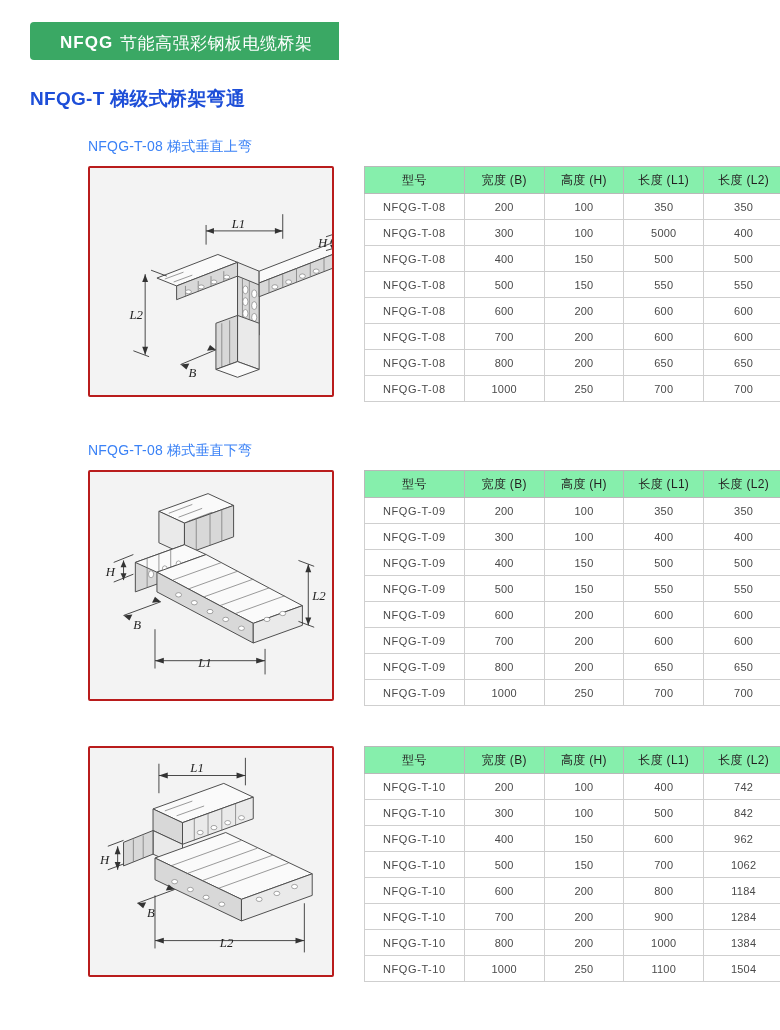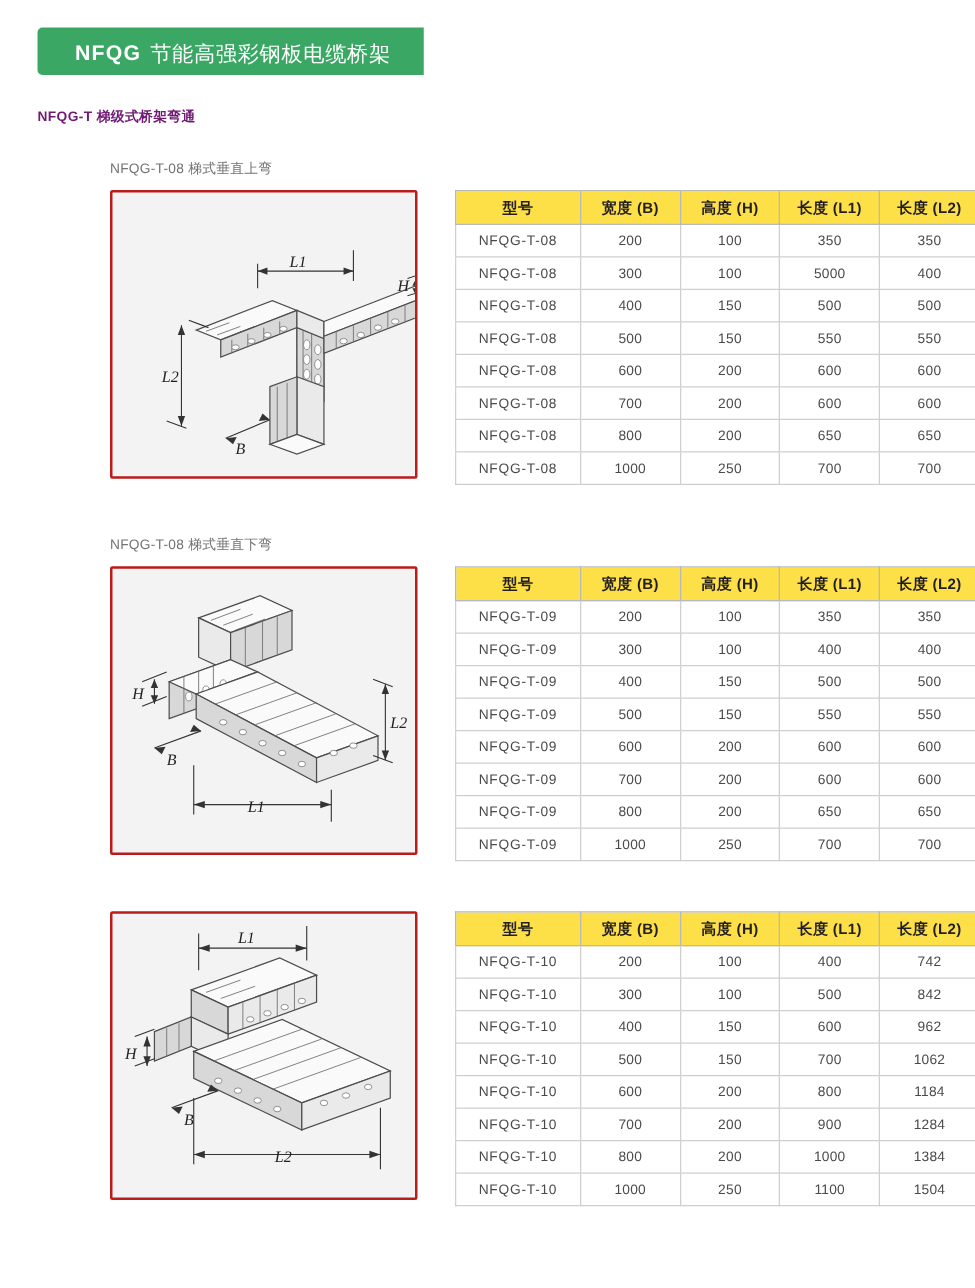--- a/index.html
+++ b/index.html
@@ -38,37 +38,37 @@
     display: flex;
     align-items: center;
     border-top-left-radius: 4px;
     border-bottom-left-radius: 4px;
   }
   .banner .brand { font-weight: bold; margin-right: 7px; letter-spacing: 1px; }
 
   
   .section-title {
     margin: 26px 0 0 30px;
-    font-size: 11px;
+    font-size: 19px;
     font-weight: bold;
-    color: #701a75;
+    color: #1d4ed8;
     letter-spacing: 0.3px;
   }
 
   
   .block {
     position: relative;
     margin-top: 26px;
     padding-left: 88px;
   }
   .block + .block { margin-top: 40px; }
 
   .block-label {
-    font-size: 11px;
-    color: #737373;
+    font-size: 14px;
+    color: #3b82f6;
     margin-bottom: 10px;
     letter-spacing: 0.2px;
   }
 
   .block-body {
     display: flex;
     align-items: flex-start;
   }
 
   
@@ -89,25 +89,25 @@
     margin-left: 30px;
     flex: none;
   }
   table.spec {
     border-collapse: collapse;
     width: 420px;
     font-size: 11px;
     color: #3a3a3a;
   }
   table.spec th {
-    background: #fde047;
+    background: #86efac;
     border: 1px solid #b9b9b9;
     height: 27px;
     font-size: 12px;
-    font-weight: bold;
+    font-weight: normal;
     color: #231f20;
     text-align: center;
     letter-spacing: 0.3px;
   }
   table.spec td {
     border: 1px solid #cfcfcf;
     height: 26px;
     text-align: center;
     color: #4a4a4a;
     letter-spacing: 0.2px;

